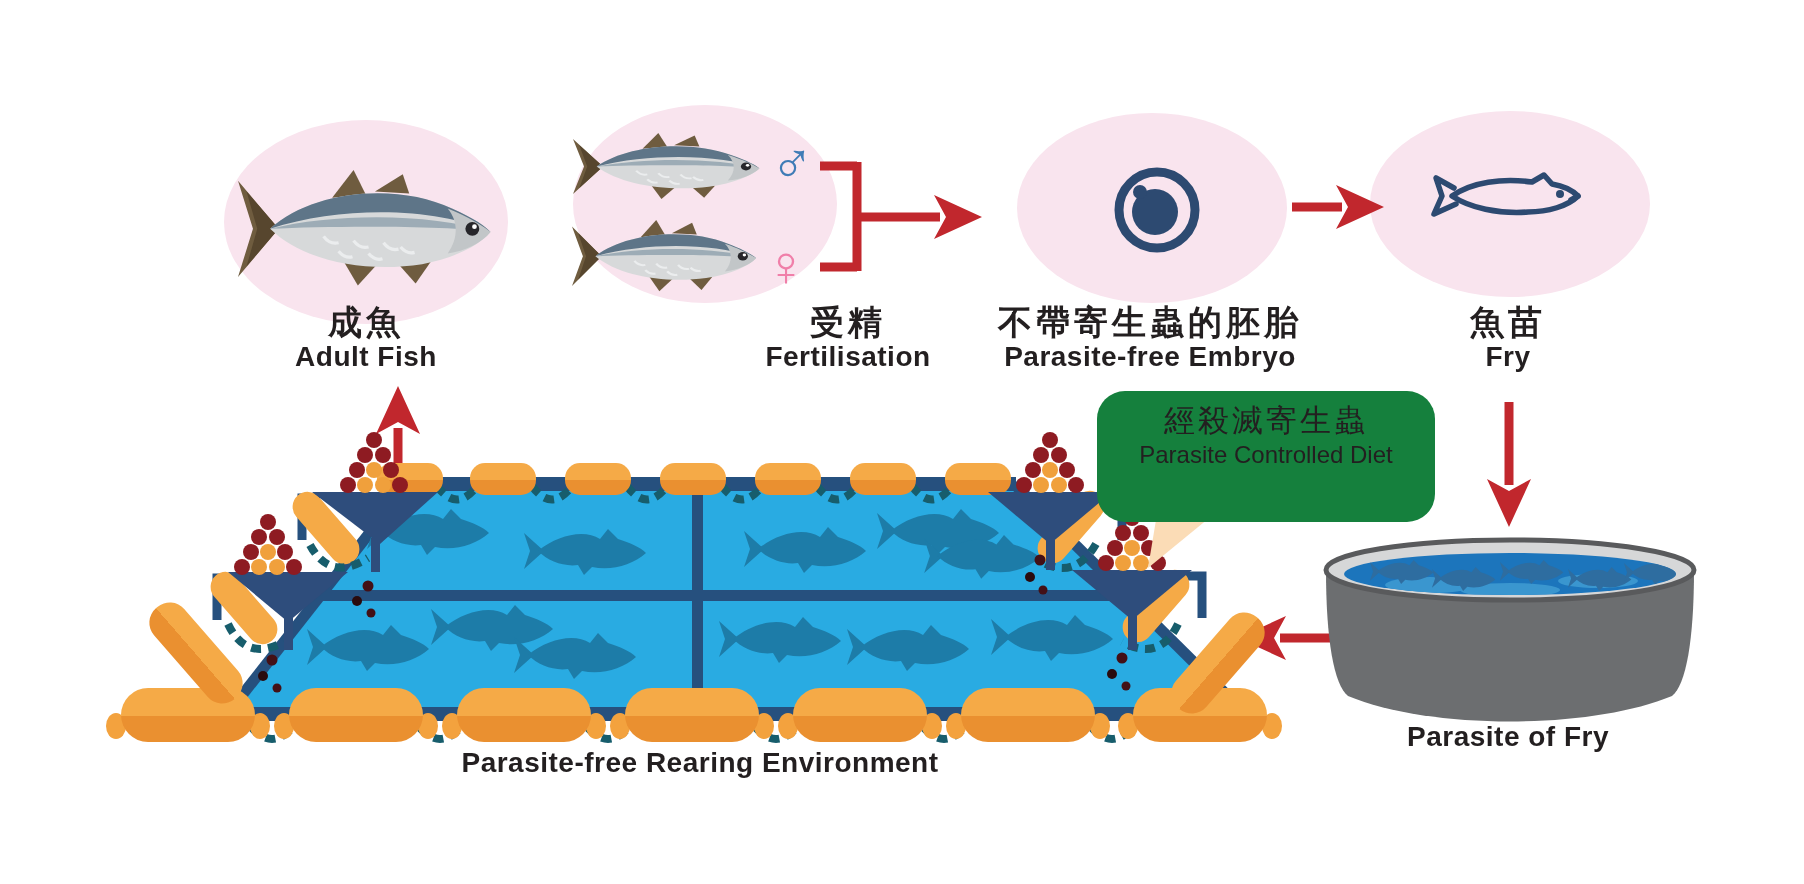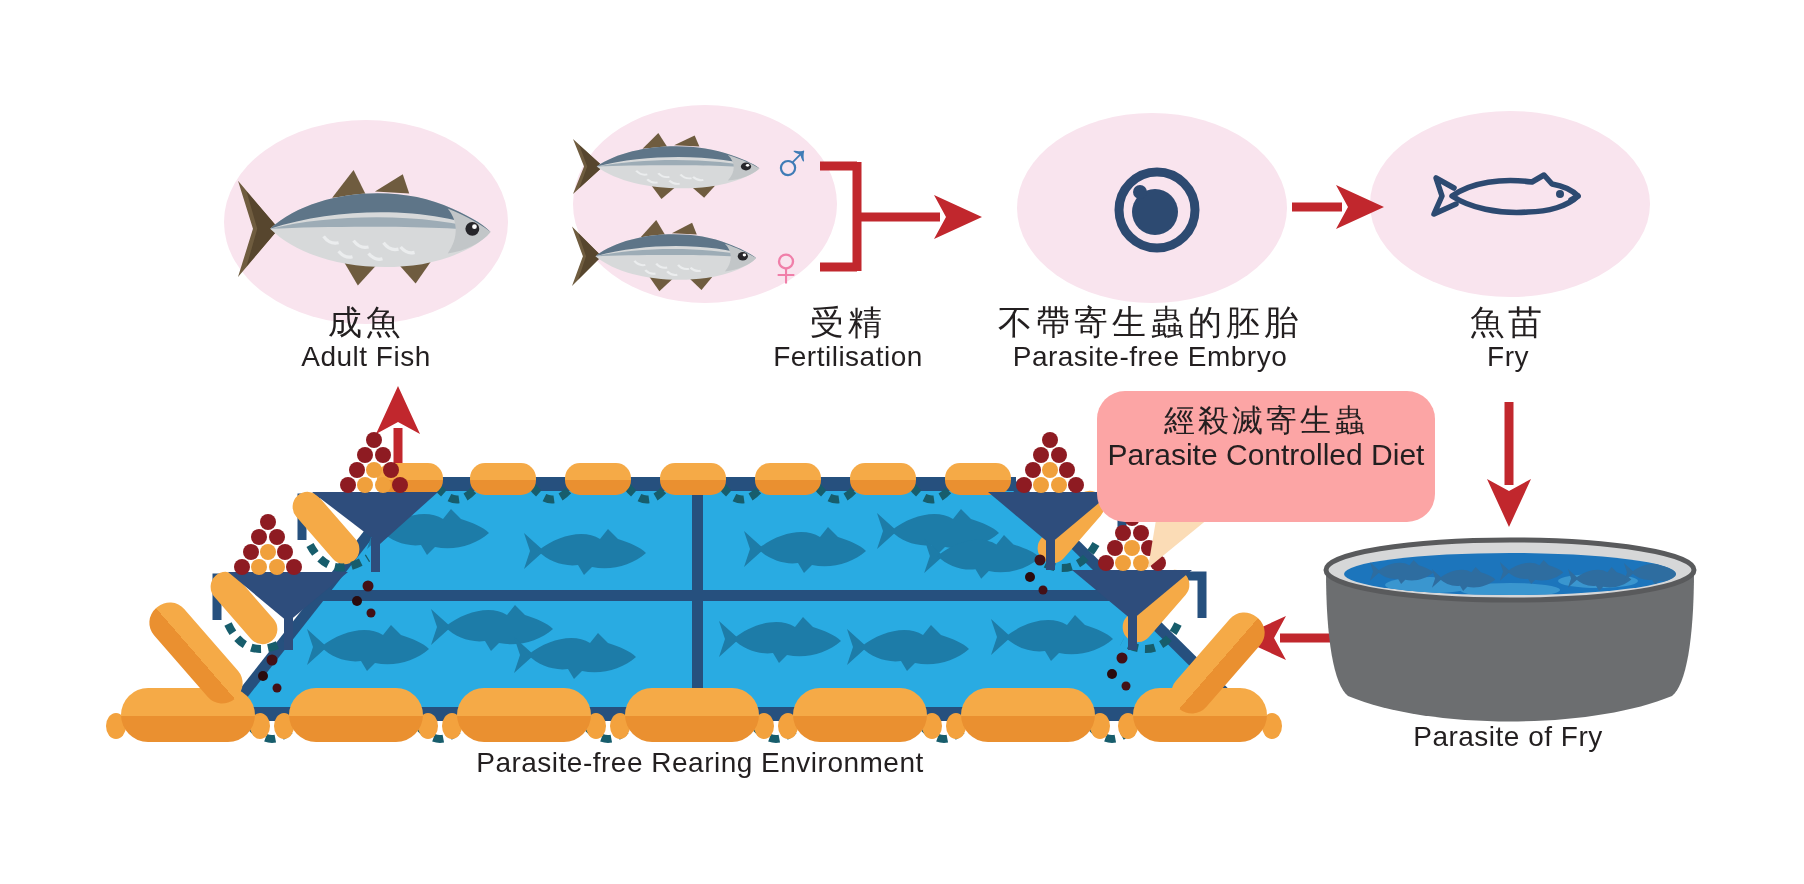--- a/index.html
+++ b/index.html
@@ -1,28 +1,28 @@
 <!DOCTYPE html>
 <html><head>
 <meta charset="utf-8">
 <style>
   html,body{margin:0;padding:0;background:#ffffff;}
   .canvas{position:relative;width:1804px;height:884px;background:#ffffff;overflow:hidden;
           font-family:"Liberation Sans", sans-serif;color:#231f20;}
   svg{position:absolute;left:0;top:0;}
-  .lbl{position:absolute;transform:translateX(-50%);text-align:center;white-space:nowrap;}
+  .lbl{position:absolute;transform:translateX(-50%);text-align:center;white-space:nowrap;font-weight:bold;}
   .zh{font-size:34px;line-height:40px;letter-spacing:4px;}
   .en{font-size:28px;line-height:30px;letter-spacing:0.5px;text-align:center;}
   .sym{position:absolute;transform:translate(-50%,-50%);font-size:58px;font-weight:bold;line-height:1;}
   .sym.male{color:#3f7cb6;}
   .sym.female{color:#f07fa9;}
-  .bubble{position:absolute;left:1097px;top:391px;width:338px;height:131px;background:#fca5a5;
+  .bubble{position:absolute;left:1097px;top:391px;width:338px;height:131px;background:#15803d;
           border-radius:28px;text-align:center;padding-top:11px;box-sizing:border-box;}
   .bzh{font-size:31px;line-height:38px;letter-spacing:3px;}
-  .ben{font-size:30px;line-height:30px;}
+  .ben{font-size:24px;line-height:30px;}
   .fr{fill:#8e1b22}.fo{fill:#f0a03c}
   .rope{stroke:#175d6c;stroke-width:8;stroke-dasharray:10 7;fill:none;}
   .redline{stroke:#c1272d;stroke-width:9;fill:none;}
   .redfill{fill:#c1272d;}
 </style>
 </head>
 <body>
 
 <div class="canvas">
 

